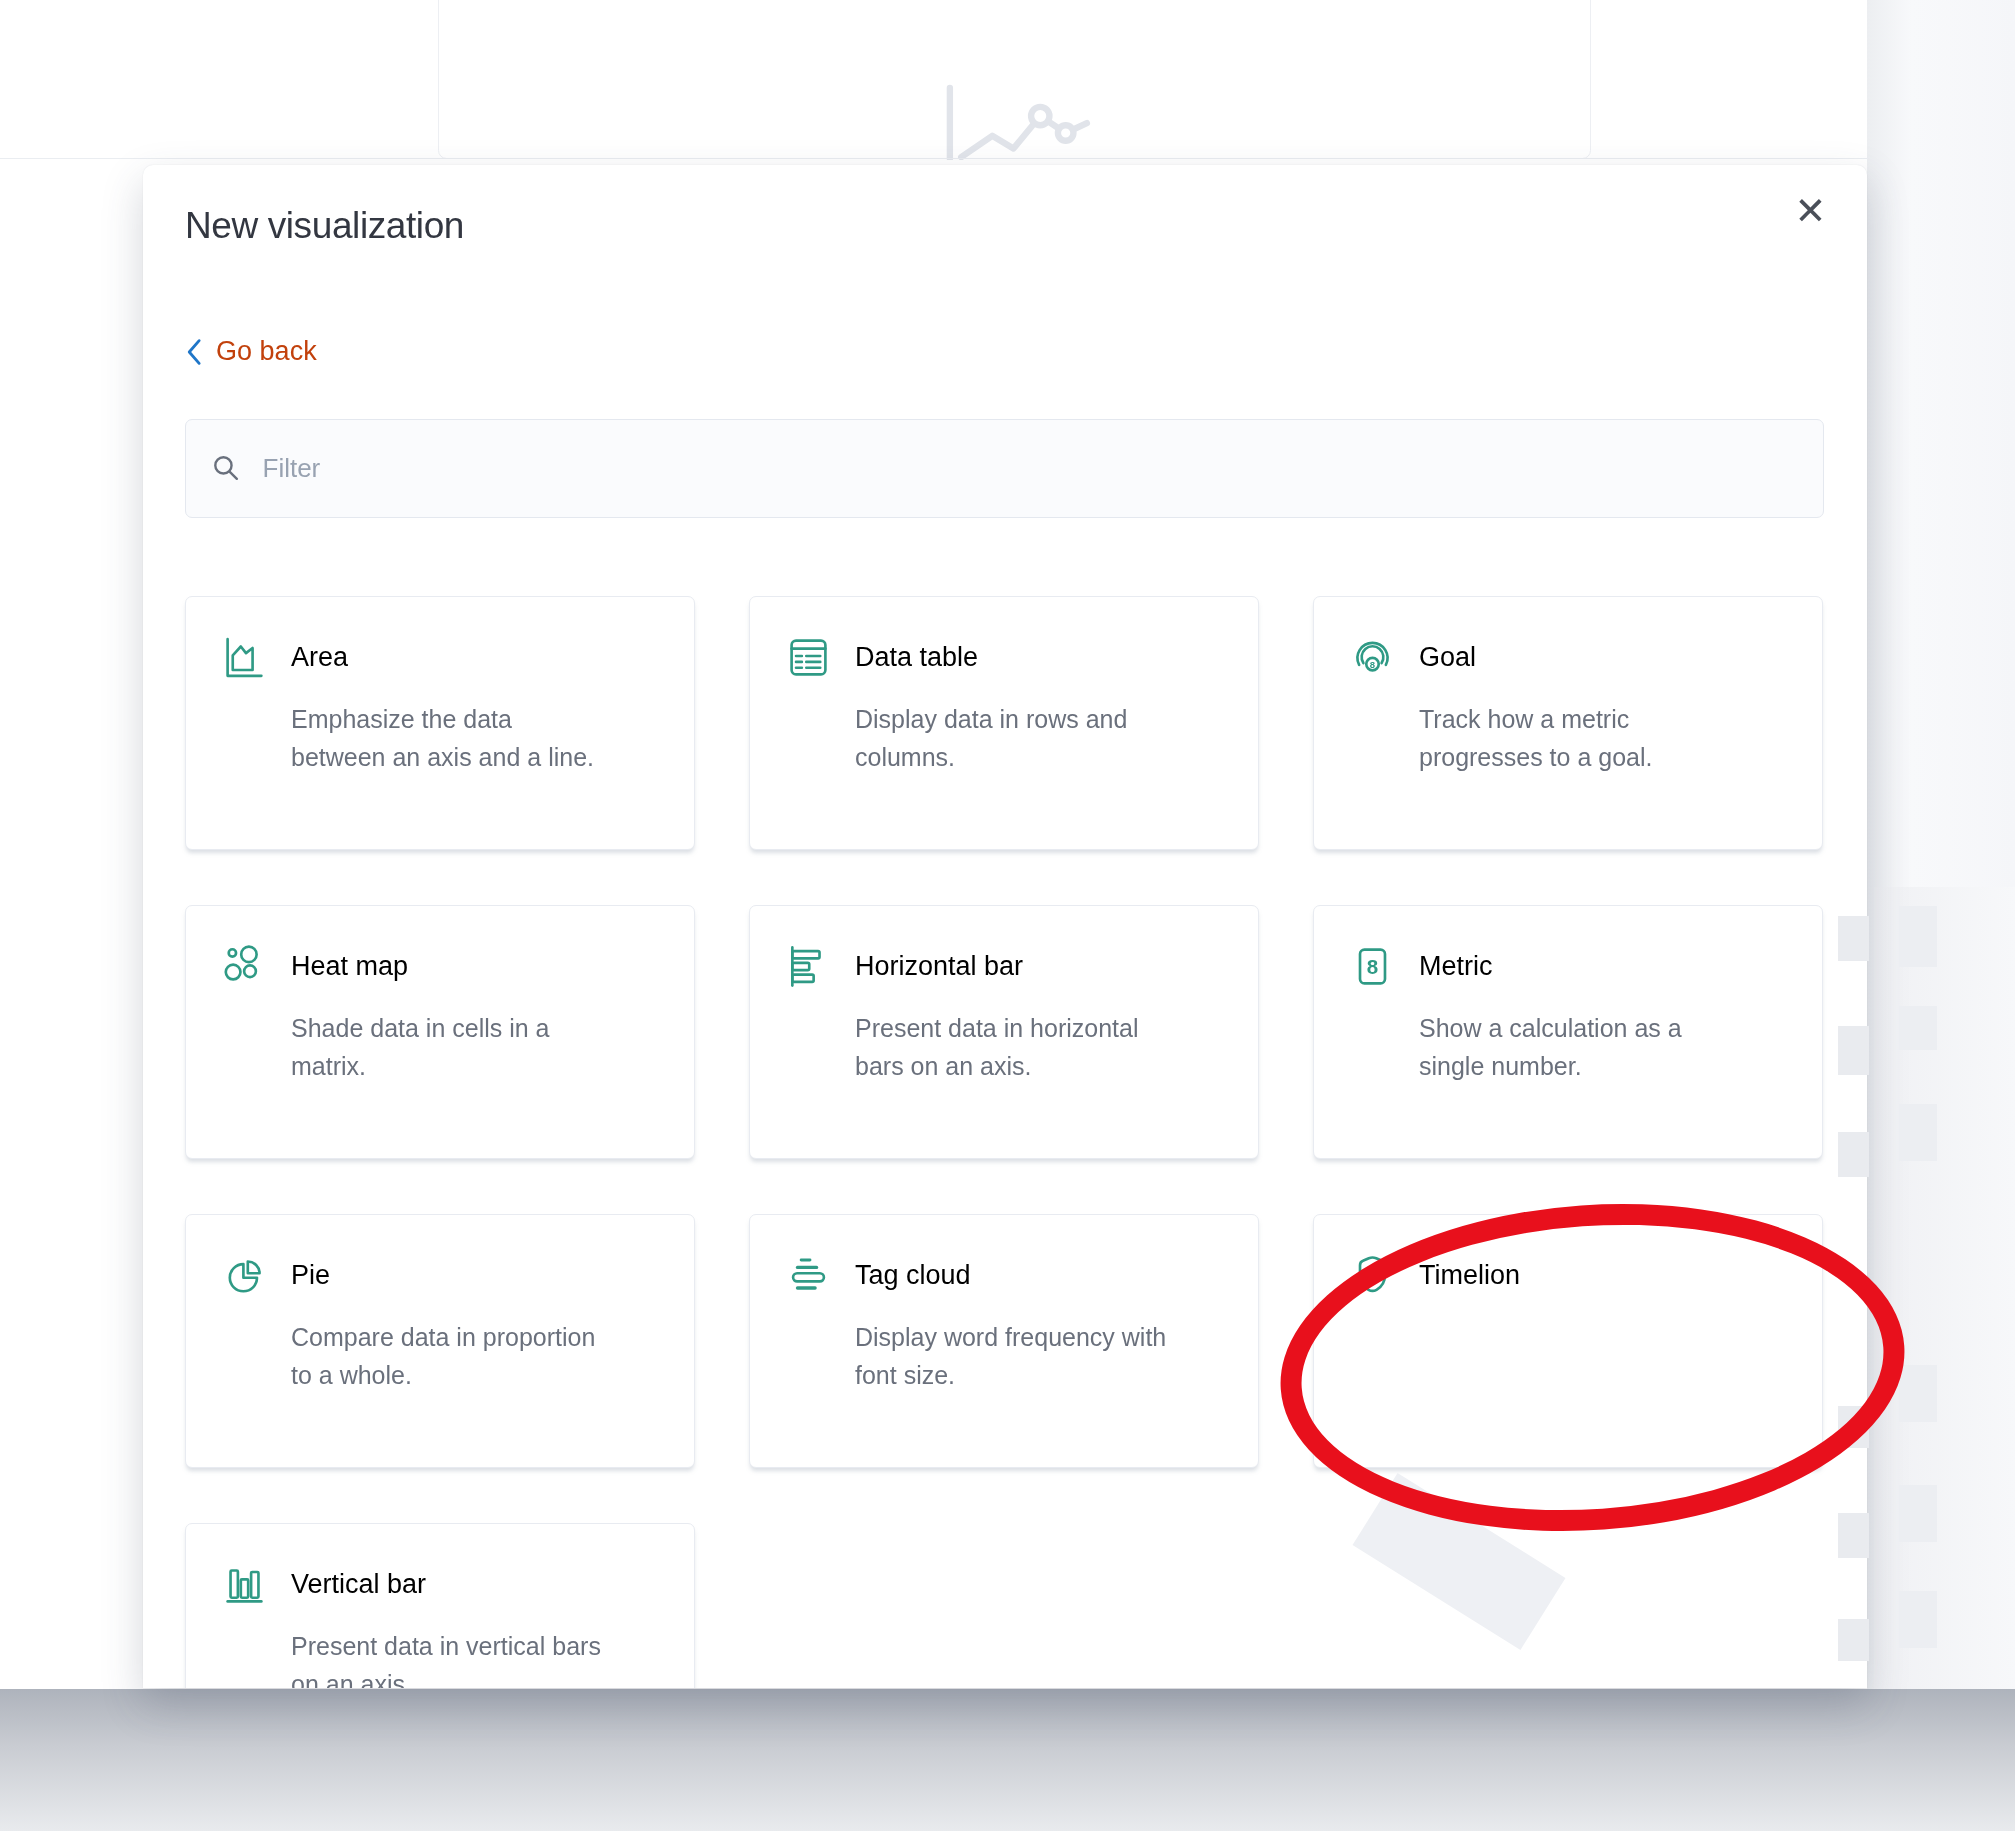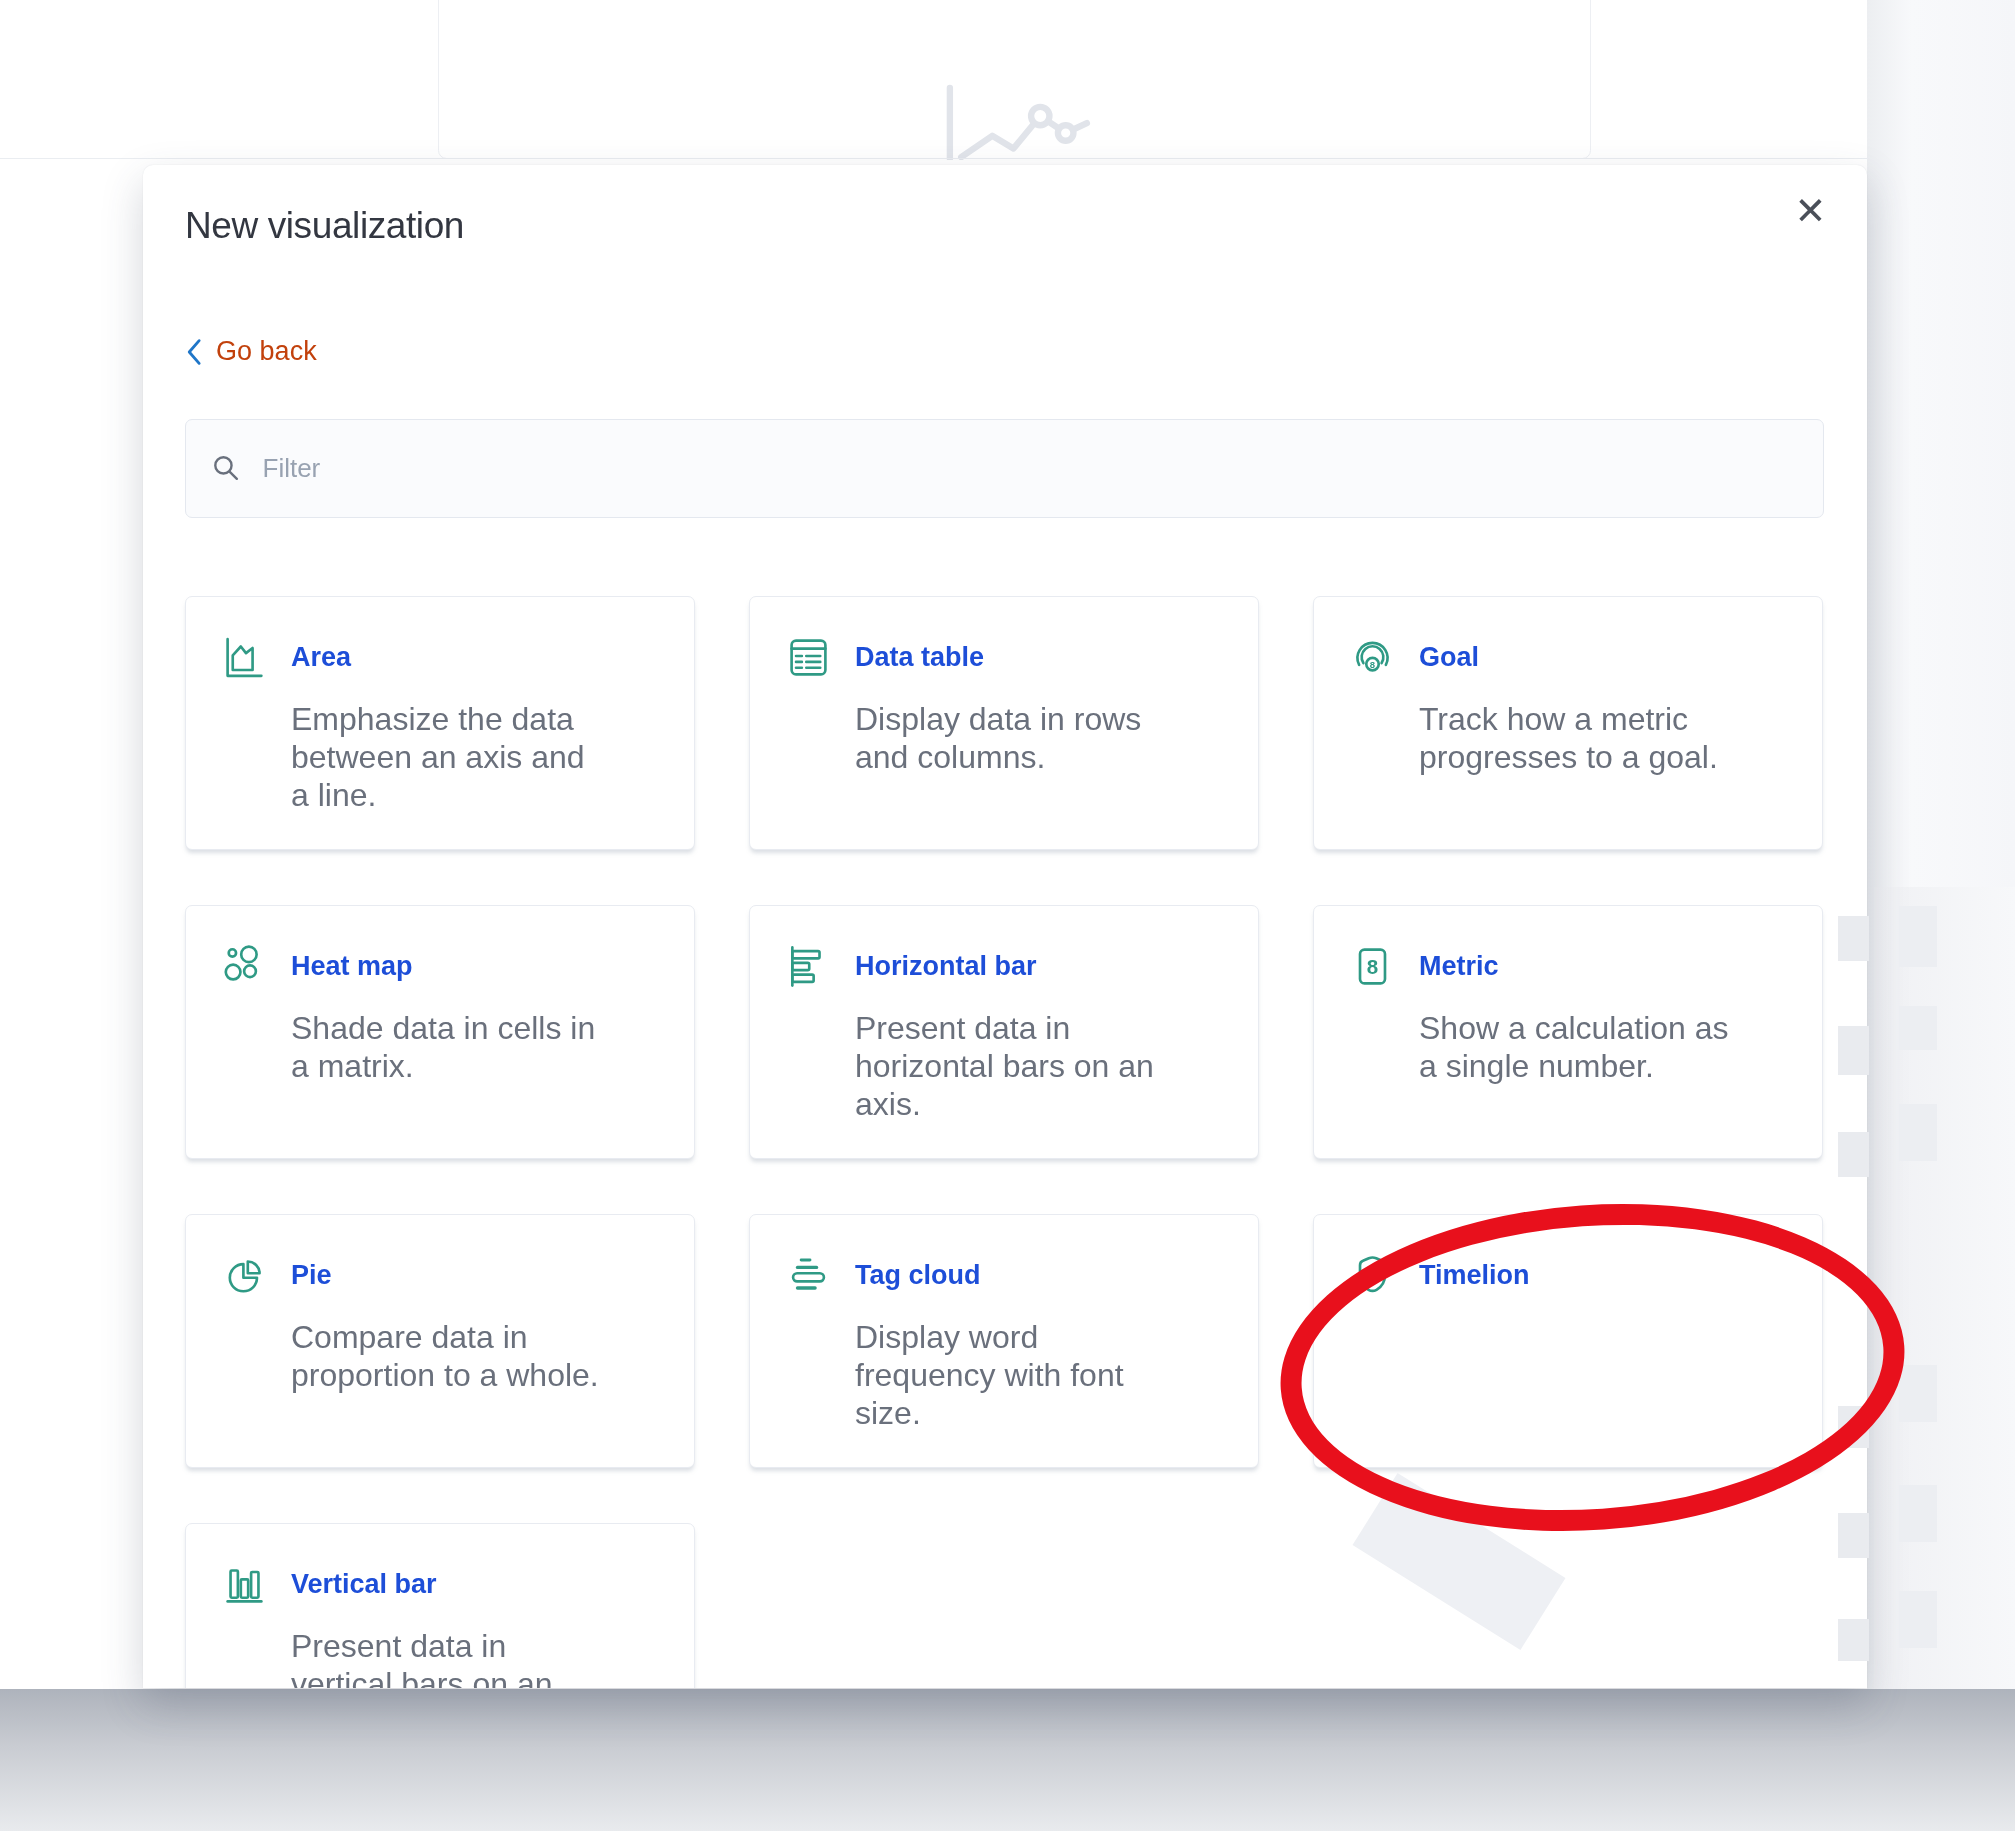--- a/index.html
+++ b/index.html
@@ -36,23 +36,23 @@
   .filter-field input::placeholder { color:#98a2b1; }
 
   
   .grid { position:absolute; left:42px; top:431px; width:1639px;
     display:grid; grid-template-columns:repeat(3,510px); grid-auto-rows:254px;
     column-gap:54px; row-gap:55px; }
   .card { position:relative; background:#fff; border:1.4px solid #e8ebf1; border-radius:7px;
     box-shadow:0 4.2px 4.2px -1.4px rgba(152,162,179,.35); cursor:pointer; }
   .card .icon { position:absolute; left:35px; top:37px; width:47px; height:47px; display:block; }
   .card-title { position:absolute; left:105px; top:37px; height:47px; line-height:47px;
-    font-size:27px; font-weight:700; color:#1d4ed8; }
+    font-size:27px; font-weight:400; color:#000000; }
   .card-desc { position:absolute; left:105px; top:103px; max-width:314px;
-    font-size:32px; line-height:38px; font-weight:400; color:#6a707c; }
+    font-size:25px; line-height:38px; font-weight:400; color:#6a707c; }
 
   
   .sq { position:absolute; background:#e9ebef; z-index:11; }
   .sq.b { background:#eceef2; }
   .sliver { position:absolute; left:1360px; top:1519px; width:198px; height:85px;
     background:#eef0f4; transform:rotate(32deg); z-index:11; }
   .side-panel { position:absolute; left:1874px; top:887px; width:141px; height:802px;
     background:linear-gradient(90deg,#f0f1f4,#f7f8fa); z-index:2; }
 
   

